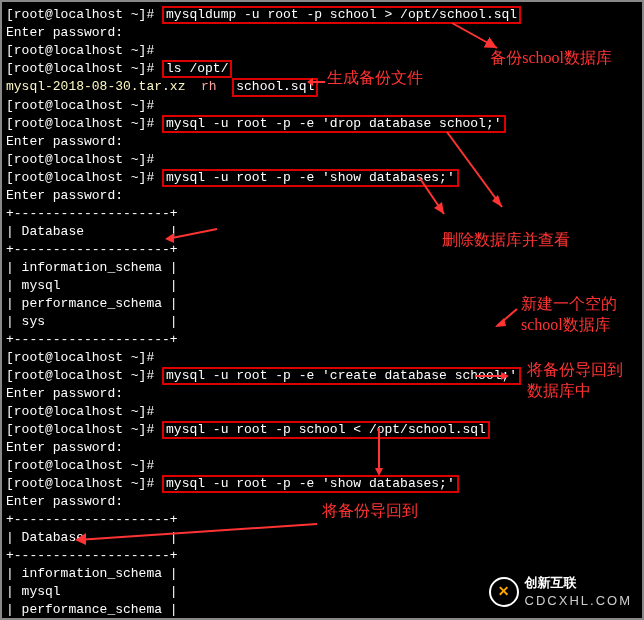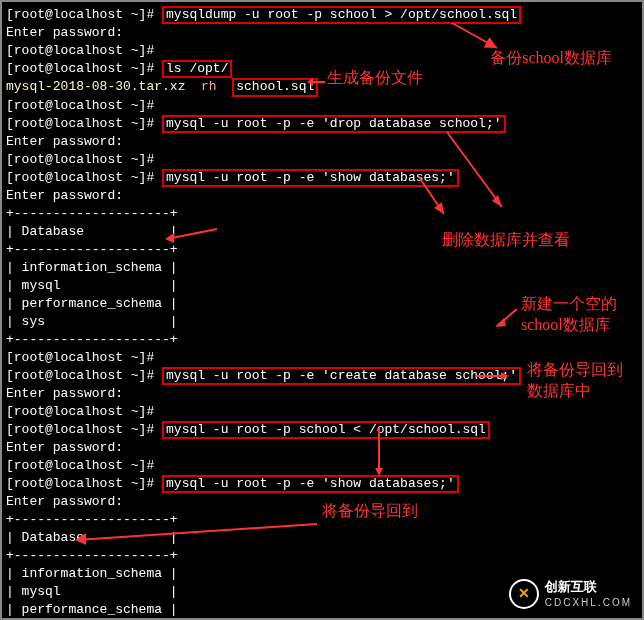--- a/index.html
+++ b/index.html
@@ -62,21 +62,21 @@
       background: #000;
       border: 2px solid #fff;
       display: flex;
       align-items: center;
       justify-content: center;
       color: #ffa500;
       font-weight: bold;
       font-size: 14px;
     }
     .logo-txt { font-size: 13px; font-weight: bold; }
-    .logo-sub { font-size: 10px; letter-spacing: 2px; color: #ccc; }
+    .logo-sub { font-size: 13px; letter-spacing: 2px; color: #ccc; }
   </style>
 </head>
 <body>
 
 <div class="terminal">
 
   <div class="line"><span class="host">[root@localhost ~]#</span> <span class="highlight">mysqldump -u root -p school &gt; /opt/school.sql</span></div>
   <div class="line">Enter password:</div>
   <div class="line"><span>[root@localhost ~]#</span></div>
 

